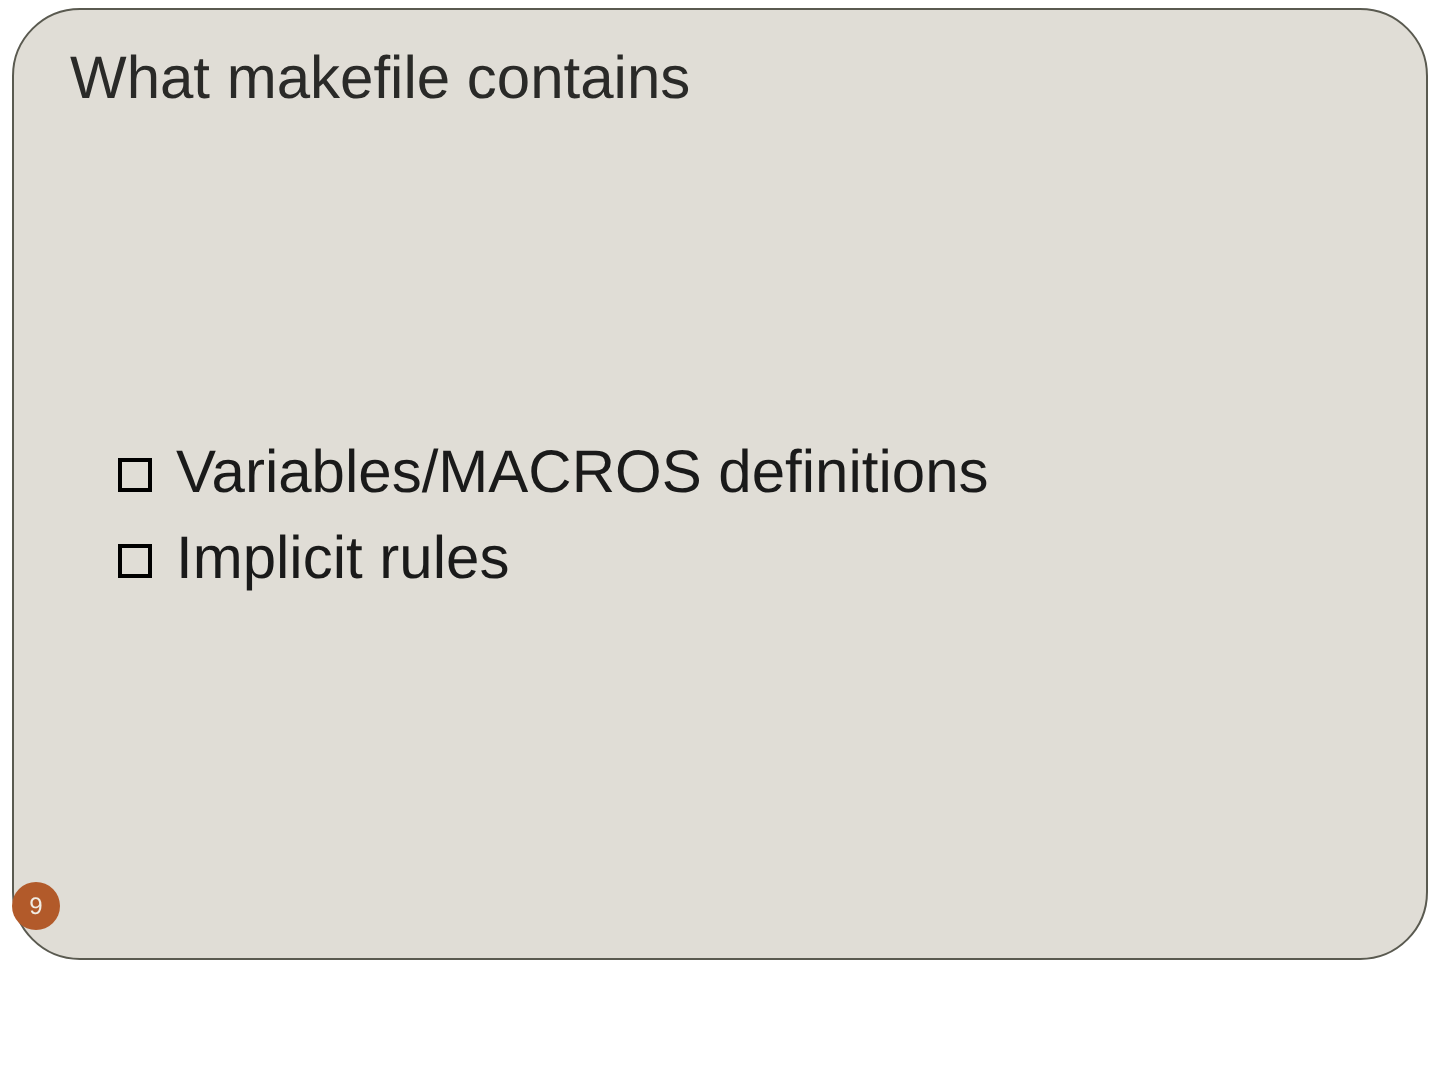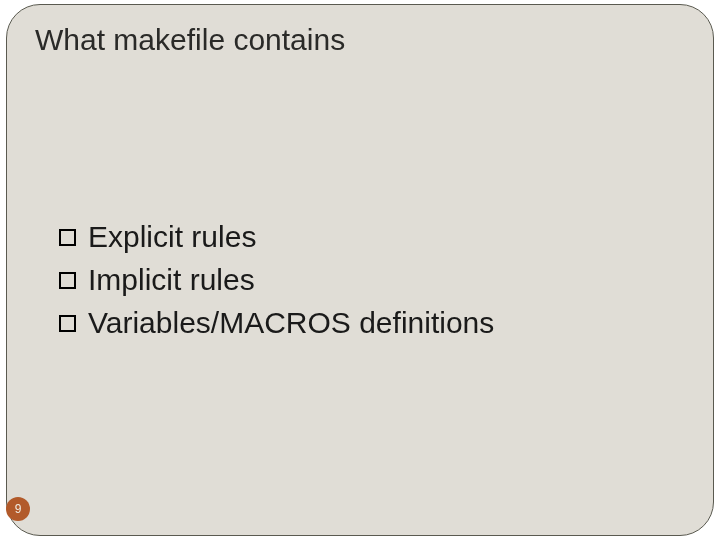--- a/index.html
+++ b/index.html
@@ -7,21 +7,21 @@
   body {
     background: #ffffff;
     font-family: Arial, "Helvetica Neue", Helvetica, sans-serif;
     position: relative;
   }
   .slide {
     position: absolute;
     left: 6px;
     top: 4px;
     width: 708px;
-    height: 532px;
+    height: 476px;
     background: #e0ddd6;
     border: 1px solid #5a5a50;
     border-radius: 34px;
   }
   .title {
     position: absolute;
     left: 28px;
     top: 18px;
     font-size: 30px;
     color: #2a2a28;
@@ -73,28 +73,24 @@
 </style>
 </head>
 <body>
 
 <div class="slide">
   <div class="title">What makefile contains</div>
 
   <div class="content">
     <div class="item">
       <span class="bullet-square"></span>
-      <span class="item-text">Explicit rules</span>
+      <span class="item-text">Variables/MACROS definitions</span>
     </div>
     <div class="item">
       <span class="bullet-square"></span>
       <span class="item-text">Implicit rules</span>
-    </div>
-    <div class="item">
-      <span class="bullet-square"></span>
-      <span class="item-text">Variables/MACROS definitions</span>
     </div>
   </div>
 
   <div class="page-badge">
     <span class="page-number">9</span>
   </div>
 </div>
 
 </body></html>

